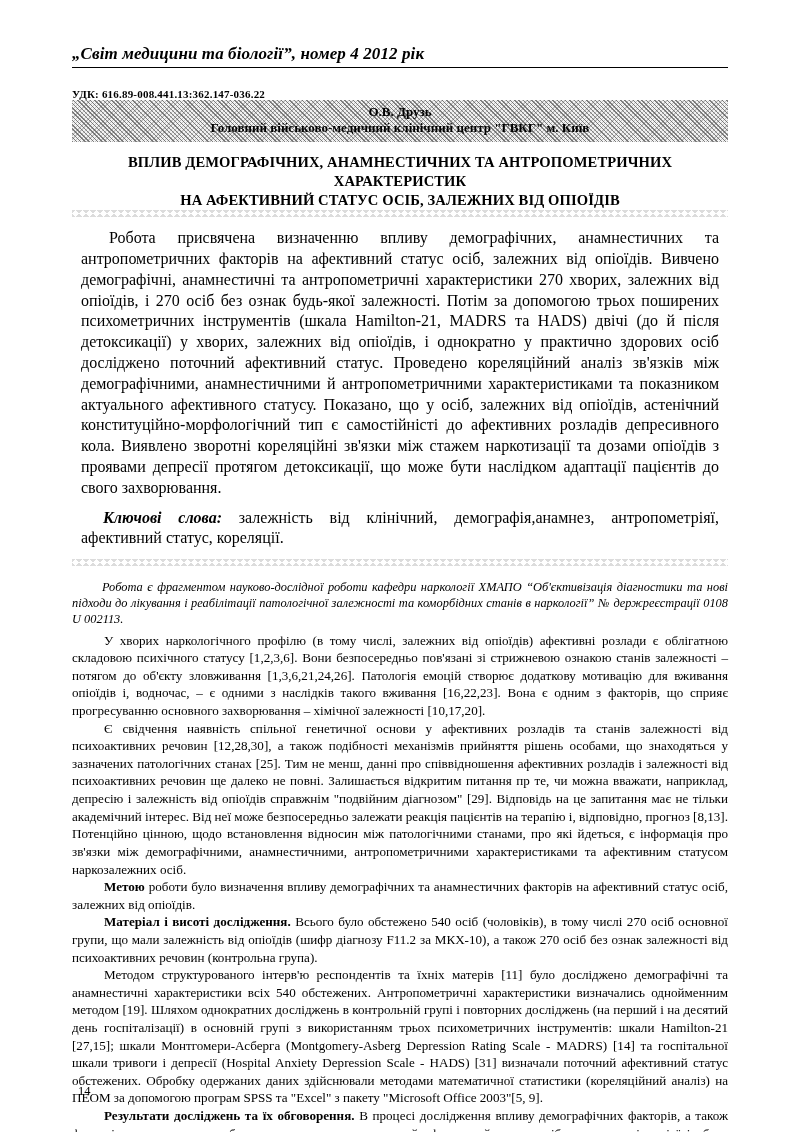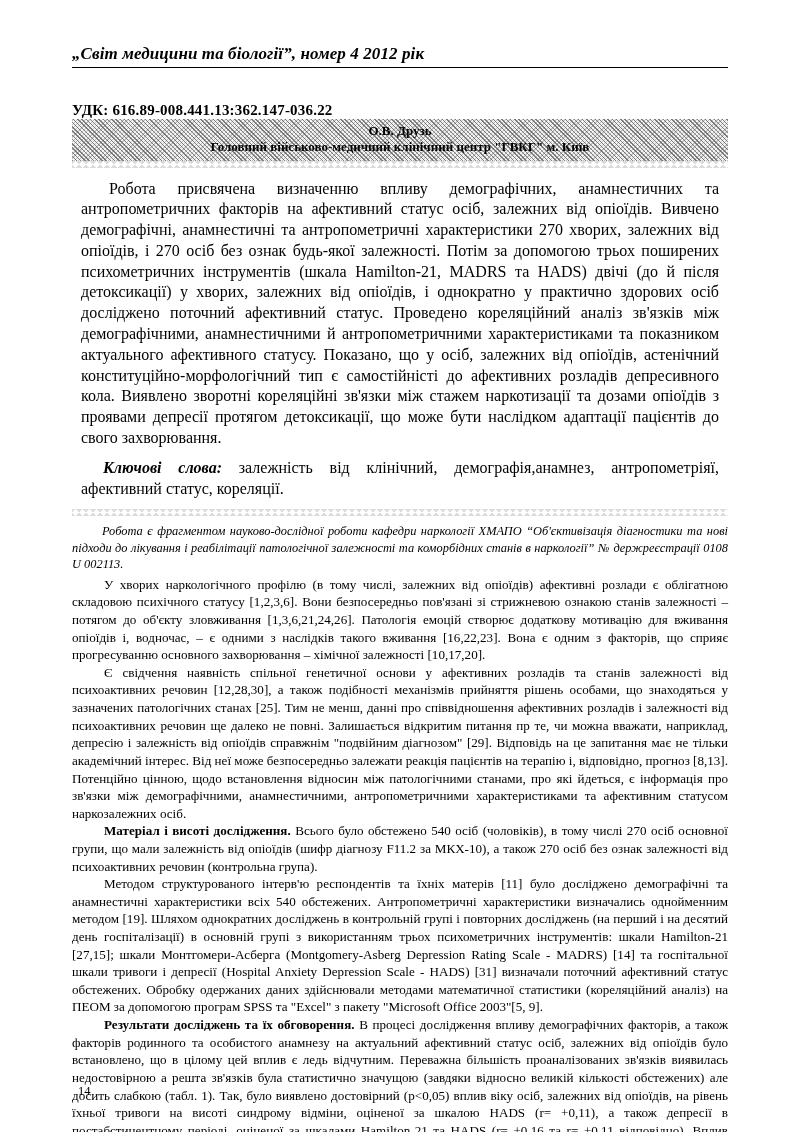--- a/index.html
+++ b/index.html
@@ -32,22 +32,22 @@
     letter-spacing: 0.1px;
   }
   .runhead-rule {
     margin-top: 3px;
     border-bottom: 1.6px solid #000;
     width: 100%;
   }
 
   
   .udk {
-    margin-top: 34px;
-    font-size: 15px;
+    margin-top: 20px;
+    font-size: 11px;
     font-weight: bold;
     letter-spacing: 0.2px;
   }
 
   
   .author-band {
     padding: 4px 0 5px 0;
     text-align: center;
     background-color: #f2f2f2;
     background-image:
@@ -110,21 +110,21 @@
     text-indent: 22px;
     margin-top: 0px;
   }
   .kw-label {
     font-weight: bold;
     font-style: italic;
   }
 
   
   .funding {
-    margin-top: 7px;
+    margin-top: 13px;
     font-size: 12.4px;
     font-style: italic;
     line-height: 1.30;
     text-align: justify;
     text-indent: 30px;
   }
 
   
   .body {
     margin-top: 4px;
@@ -156,33 +156,38 @@
   <div class="runhead">„Світ медицини та біології”, номер 4 2012 рік</div>
   <div class="runhead-rule"></div>
 
   <div class="udk">УДК: 616.89-008.441.13:362.147-036.22</div>
 
   <div class="author-band">
     <div class="author-name">О.В. Друзь</div>
     <div class="author-affil">Головний військово-медичний клінічний центр "ГВКГ" м. Київ</div>
   </div>
 
+  <div class="art-title">
+    <div>ВПЛИВ ДЕМОГРАФІЧНИХ, АНАМНЕСТИЧНИХ ТА АНТРОПОМЕТРИЧНИХ ХАРАКТЕРИСТИК</div>
+    <div>НА АФЕКТИВНИЙ СТАТУС ОСІБ, ЗАЛЕЖНИХ ВІД ОПІОЇДІВ</div>
+  </div>
 
   <div class="zig"></div>
   <div class="abstract">
     <p>Робота присвячена визначенню впливу демографічних, анамнестичних та антропометричних факторів на афективний статус осіб, залежних від опіоїдів. Вивчено демографічні, анамнестичні та антропометричні характеристики 270 хворих, залежних від опіоїдів, і 270 осіб без ознак будь-якої залежності. Потім за допомогою трьох поширених психометричних інструментів (шкала Hamilton-21, MADRS та HADS) двічі (до й після детоксикації) у хворих, залежних від опіоїдів, і однократно у практично здорових осіб досліджено поточний афективний статус. Проведено кореляційний аналіз зв'язків між демографічними, анамнестичними й антропометричними характеристиками та показником актуального афективного статусу. Показано, що у осіб, залежних від опіоїдів, астенічний конституційно-морфологічний тип є самостійністі до афективних розладів депресивного кола. Виявлено зворотні кореляційні зв'язки між стажем наркотизації та дозами опіоїдів з проявами депресії протягом детоксикації, що може бути наслідком адаптації пацієнтів до свого захворювання.</p>
     <p class="kw"><span class="kw-label">Ключові слова:</span><span> залежність від клінічний, демографія,анамнез, антропометріяї, афективний статус, кореляції.</span></p>
   </div>
   <div class="zig"></div>
 
   <div class="funding">Робота є фрагментом науково-дослідної роботи кафедри наркології ХМАПО “Об'єктивізація діагностики та нові підходи до лікування і реабілітації патологічної залежності та коморбідних станів в наркології” № держреєстрації 0108 U 002113.</div>
 
   <div class="body">
     <p>У хворих наркологічного профілю (в тому числі, залежних від опіоїдів) афективні розлади є облігатною складовою психічного статусу [1,2,3,6]. Вони безпосередньо пов'язані зі стрижневою ознакою станів залежності – потягом до об'єкту зловживання [1,3,6,21,24,26]. Патологія емоцій створює додаткову мотивацію для вживання опіоїдів і, водночас, – є одними з наслідків такого вживання [16,22,23]. Вона є одним з факторів, що сприяє прогресуванню основного захворювання – хімічної залежності [10,17,20].</p>
     <p>Є свідчення наявність спільної генетичної основи у афективних розладів та станів залежності від психоактивних речовин [12,28,30], а також подібності механізмів прийняття рішень особами, що знаходяться у зазначених патологічних станах [25]. Тим не менш, данні про співвідношення афективних розладів і залежності від психоактивних речовин ще далеко не повні. Залишається відкритим питання пр те, чи можна вважати, наприклад, депресію і залежність від опіоїдів справжнім "подвійним діагнозом" [29]. Відповідь на це запитання має не тільки академічний інтерес. Від неї може безпосередньо залежати реакція пацієнтів на терапію і, відповідно, прогноз [8,13]. Потенційно цінною, щодо встановлення відносин між патологічними станами, про які йдеться, є інформація про зв'язки між демографічними, анамнестичними, антропометричними характеристиками та афективним статусом наркозалежних осіб.</p>
+    <p><b>Метою</b><span> роботи було визначення впливу демографічних та анамнестичних факторів на афективний статус осіб, залежних від опіоїдів.</span></p>
     <p><b>Матеріал і висоті дослідження.</b><span> Всього було обстежено 540 осіб (чоловіків), в тому числі 270 осіб основної групи, що мали залежність від опіоїдів (шифр діагнозу F11.2 за МКХ-10), а також 270 осіб без ознак залежності від психоактивних речовин (контрольна група).</span></p>
     <p>Методом структурованого інтерв'ю респондентів та їхніх матерів [11] було досліджено демографічні та анамнестичні характеристики всіх 540 обстежених. Антропометричні характеристики визначались однойменним методом [19]. Шляхом однократних досліджень в контрольній групі і повторних досліджень (на перший і на десятий день госпіталізації) в основній групі з використанням трьох психометричних інструментів: шкали Hamilton-21 [27,15]; шкали Монтгомери-Асберга (Montgomery-Asberg Depression Rating Scale - MADRS) [14] та госпітальної шкали тривоги і депресії (Hospital Anxiety Depression Scale - HADS) [31] визначали поточний афективний статус обстежених. Обробку одержаних даних здійснювали методами математичної статистики (кореляційний аналіз) на ПЕОМ за допомогою програм SPSS та "Excel" з пакету "Microsoft Office 2003"[5, 9].</p>
     <p><b>Результати досліджень та їх обговорення.</b><span> В процесі дослідження впливу демографічних факторів, а також факторів родинного та особистого анамнезу на актуальний афективний статус осіб, залежних від опіоїдів було встановлено, що в цілому цей вплив є ледь відчутним. Переважна більшість проаналізованих зв'язків виявилась недостовірною а решта зв'язків була статистично значущою (завдяки відносно великій кількості обстежених) але досить слабкою (табл. 1). Так, було виявлено достовірний (p&lt;0,05) вплив віку осіб, залежних від опіоїдів, на рівень їхньої тривоги на висоті синдрому відміни, оціненої за шкалою HADS (r= +0,11), а також депресії в постабстинентному періоді, оціненої за шкалами Hamilton-21 та HADS (r= +0,16 та r= +0,11 відповідно). Вплив рівня освіти на актуальний афективний статус відчувався лише у осіб, залежних від опіоїдів. З'ясувалось, що вища освіта у стані відміни має прямий кореляційний зв'язок із рівнем депресії, оціненої за шкалою Hamilton-21 (r= +0,16). При цьому , слід зазначити, що у здорових осіб (контрольна група) ані вік, ані рівень освіти ніяк не впливали на поточний афективний статус (табл. 1).</span></p>
     <p>В обох групах порівняння не було виявлено достовірних ознак впливу фактору, послідовності народження пробанда в родині батьків серед інших сибсів (жодного достовірного коефіцієнту кореляції). А от фактор патології вагітності, пологів і післяпологового періоду справляв певний вплив на актуальний статус осіб, залежних від опіоїдів. Його наявність в анамнезі достовірно (p&lt;0,05) і позитивно (r= +0,15) корелювала з рівнем депресії, оціненим за шкалою MADRS (табл. 1). Наявність психічних та поведінкових розладів у матерів</p>
   </div>
 
   <div class="folio">14</div>
 
 </div>
 

